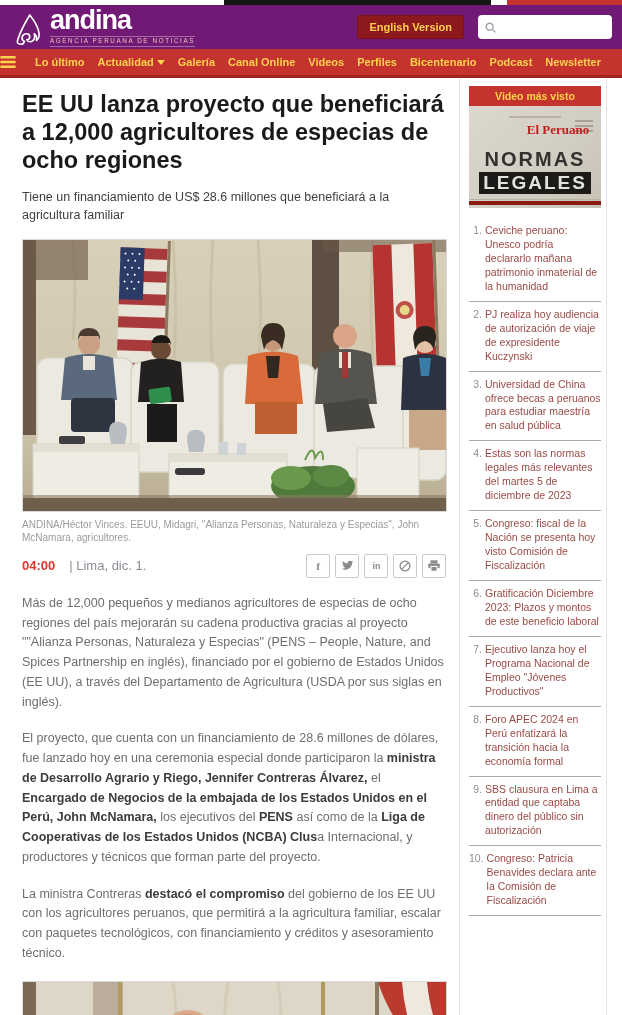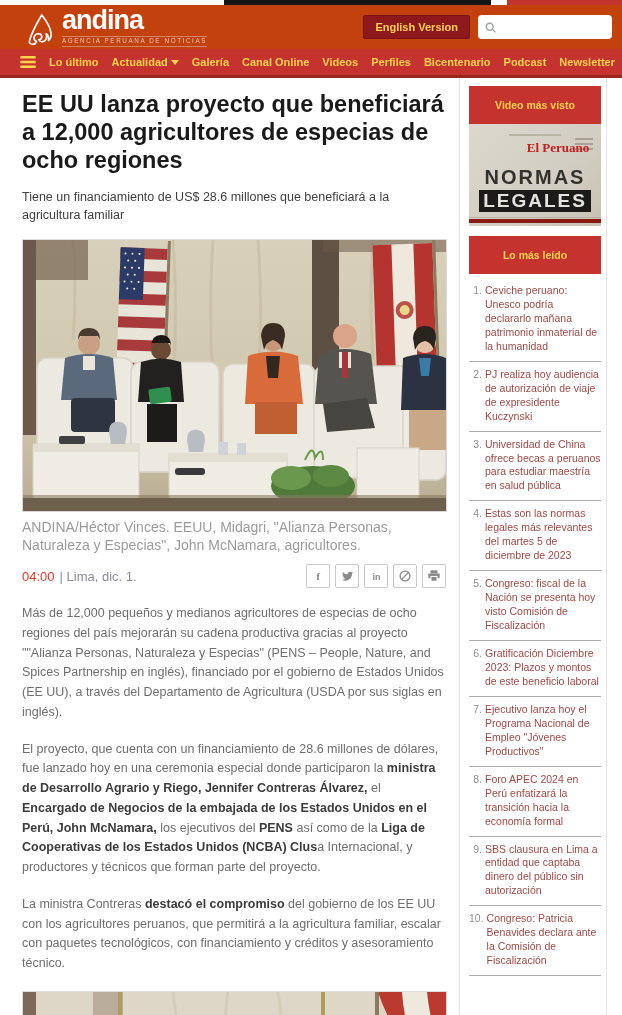--- a/index.html
+++ b/index.html
@@ -4,56 +4,56 @@
 <style>
   html,body{margin:0;padding:0;}
   body{
     width:622px;height:1015px;overflow:hidden;background:#fff;
     font-family:"Liberation Sans","DejaVu Sans",sans-serif;
     -webkit-font-smoothing:antialiased;
   }
   
   .top-strip{height:5px;background:linear-gradient(to right,#fff 0 36%,#161616 36% 79%,#fff 79% 81.5%,#c5332e 81.5% 100%);}
   
-  .header{background:#c2410c;height:44px;display:flex;align-items:center;padding:0 10px 0 26px;}
+  .header{background:#701a75;height:44px;display:flex;align-items:center;padding:0 10px 0 14px;}
   .logo{display:flex;align-items:flex-end;gap:6px;cursor:pointer;}
   .logo-bird{width:30px;height:34px;flex:0 0 auto;}
   .logo-textcol{display:flex;flex-direction:column;line-height:1;}
   .logo-word{color:#fff;font-size:27px;font-weight:bold;letter-spacing:-1px;}
   .logo-tag{color:#efc3bd;font-size:6.3px;letter-spacing:1.6px;margin-top:2px;border-top:1px solid rgba(255,255,255,.35);border-bottom:1px solid rgba(255,255,255,.35);padding:1px 0;}
-  .hdr-right{margin-left:auto;display:flex;align-items:center;gap:8px;border-radius:9px;}
+  .hdr-right{margin-left:auto;display:flex;align-items:center;gap:14px;border-radius:9px;}
   .btn-english{background:#8e191d;color:#ffd24d;font-size:11px;font-weight:bold;padding:5px 11px;border:1px solid #7a1216;border-radius:2px;cursor:pointer;white-space:nowrap;}
   .searchbox{width:122px;height:24px;background:#fff;border-radius:4px;display:flex;align-items:center;padding:0 6px;gap:4px;}
   .searchbox input{border:none;outline:none;width:90px;font-size:11px;background:transparent;color:#444;}
   
-  .nav{background:#c5332e;height:26px;display:flex;align-items:center;gap:13px;padding:0 20px;border-bottom:3px solid #9e2420;}
+  .nav{background:#c5332e;height:26px;display:flex;align-items:center;gap:19px;padding:0 0;border-bottom:3px solid #9e2420;}
   .nav-item{color:#ffd24d;font-size:11px;font-weight:bold;cursor:pointer;display:inline-flex;align-items:center;gap:3px;white-space:nowrap;}
   .chev{display:inline-flex;margin-top:1px;}
   .burger{display:inline-flex;cursor:pointer;}
   .nav-social{margin-left:auto;display:flex;gap:4px;align-items:center;}
   .soc{display:inline-flex;width:15px;height:15px;align-items:center;justify-content:center;cursor:pointer;}
   
   .main{display:flex;align-items:stretch;}
   .article-col{width:460px;box-sizing:border-box;padding:10px 13px 0 22px;border-right:1px solid #e4e4e4;}
   .sidebar{width:147px;box-sizing:border-box;padding:8px 5px 0 9px;border-right:1px solid #e4e4e4;}
   
   .headline{font-size:23.5px;font-weight:bold;color:#1a1a1a;line-height:1.2;margin:2px 0 13px;}
   .subtitle{font-size:12.5px;color:#404040;line-height:1.45;margin:0 0 15px;}
   .photo-wrap{width:423px;border:1px solid #d9d9d9;line-height:0;}
   .photo-wrap svg{display:block;}
-  .caption{font-size:14px;color:#9b9b9b;margin:6px 0 10px;line-height:1.3;}
+  .caption{font-size:10px;color:#9b9b9b;margin:6px 0 10px;line-height:1.3;}
   .meta-row{display:flex;align-items:center;margin:4px 0 16px;}
-  .time{color:#e0362b;font-weight:normal;font-size:13px;}
-  .dateline{color:#8c8c99;font-size:13px;margin-left:5px;}
+  .time{color:#e0362b;font-weight:bold;font-size:13px;}
+  .dateline{color:#8c8c99;font-size:13px;margin-left:14px;}
   .share{margin-left:auto;display:flex;gap:5px;}
   .share-btn{width:24px;height:24px;border:1px solid #c9c9c9;border-radius:2px;background:#fff;display:inline-flex;align-items:center;justify-content:center;cursor:pointer;padding:0;}
   .body-text p{font-size:12.5px;color:#6e6e6e;line-height:1.58;margin:0 0 17px;}
   .body-text b{color:#3c3c3c;}
   
-  .side-header{background:#c5332e;color:#ffd24d;font-size:10.5px;font-weight:bold;text-align:center;padding:13px 0;cursor:pointer;}
+  .side-header{background:#c5332e;color:#ffd24d;font-size:10.5px;font-weight:bold;text-align:center;padding:4px 0;cursor:pointer;}
   .video-thumb{position:relative;height:102px;background:linear-gradient(135deg,#ddd8cd,#d2cdc2 60%,#c8c2b5);overflow:hidden;cursor:pointer;}
   .vt-masthead{font-family:"Liberation Serif","DejaVu Serif",serif;color:#c0201e;font-weight:bold;font-size:13px;text-align:center;margin-top:16px;position:relative;padding-left:46px;}
   .vt-masthead::before{content:"";position:absolute;top:-6px;left:30%;width:40%;height:2px;background:#b9b3a4;}
   .vt-lines{position:absolute;top:14px;right:8px;width:18px;height:12px;background:repeating-linear-gradient(#a9a294 0 2px,transparent 2px 5px);}
   .vt-normas{font-size:20px;font-weight:bold;color:#33312e;text-align:center;letter-spacing:2px;margin-top:10px;}
   .vt-legales{text-align:center;margin-top:1px;}
   .vt-legales span{display:inline-block;background:#1c1b19;color:#e4e2dd;font-size:19px;font-weight:bold;letter-spacing:2px;padding:0 4px;text-align:right;}
   .vt-bar{position:absolute;bottom:3px;left:0;right:0;height:4px;background:#8c1a14;}
   .vt-bar::before{content:"";position:absolute;top:-2px;left:0;right:0;height:1px;background:#b9b3a7;}
   .most-read-wrap{margin-top:10px;}
@@ -360,21 +360,20 @@
   <div class="sidebar">
     <div class="side-header">Video más visto</div>
     <div class="video-thumb">
       <div class="vt-lines"></div>
       <div class="vt-masthead">El Peruano</div>
       <div class="vt-normas">NORMAS</div>
       <div class="vt-legales"><span>LEGALES</span></div>
       <div class="vt-bar"></div>
     </div>
     <div class="most-read-wrap">
-      <div class="side-header">Lo más leído</div>
       <ol class="most-read-list">
           <li>
             <span class="num">1.</span>
             <span class="mr-text">Ceviche peruano: Unesco podría declararlo mañana patrimonio inmaterial de la humanidad</span>
           </li>
           <li>
             <span class="num">2.</span>
             <span class="mr-text">PJ realiza hoy audiencia de autorización de viaje de expresidente Kuczynski</span>
           </li>
           <li>

